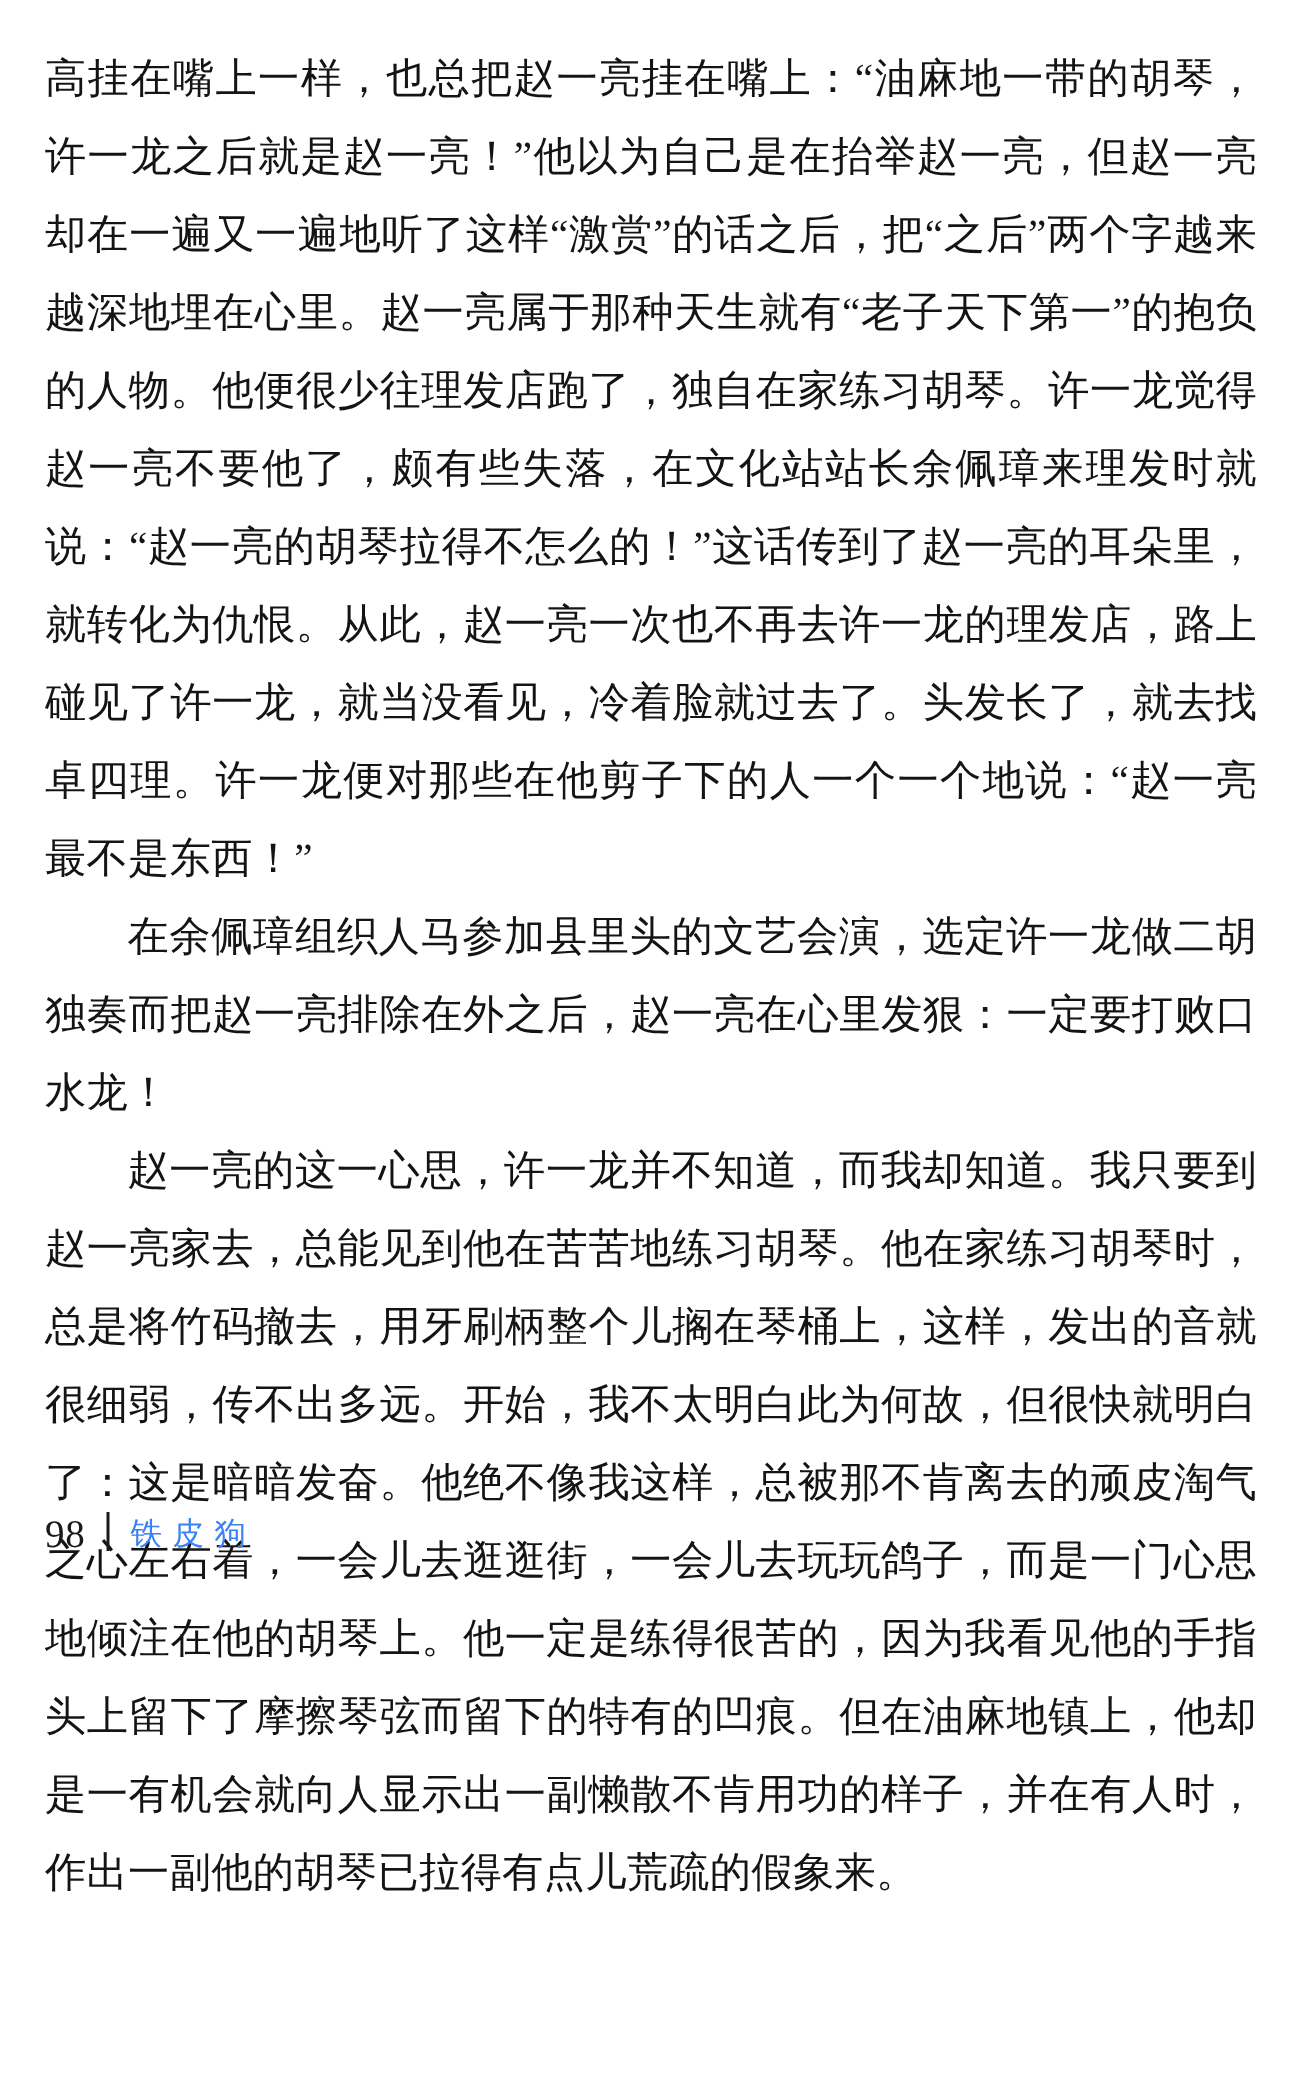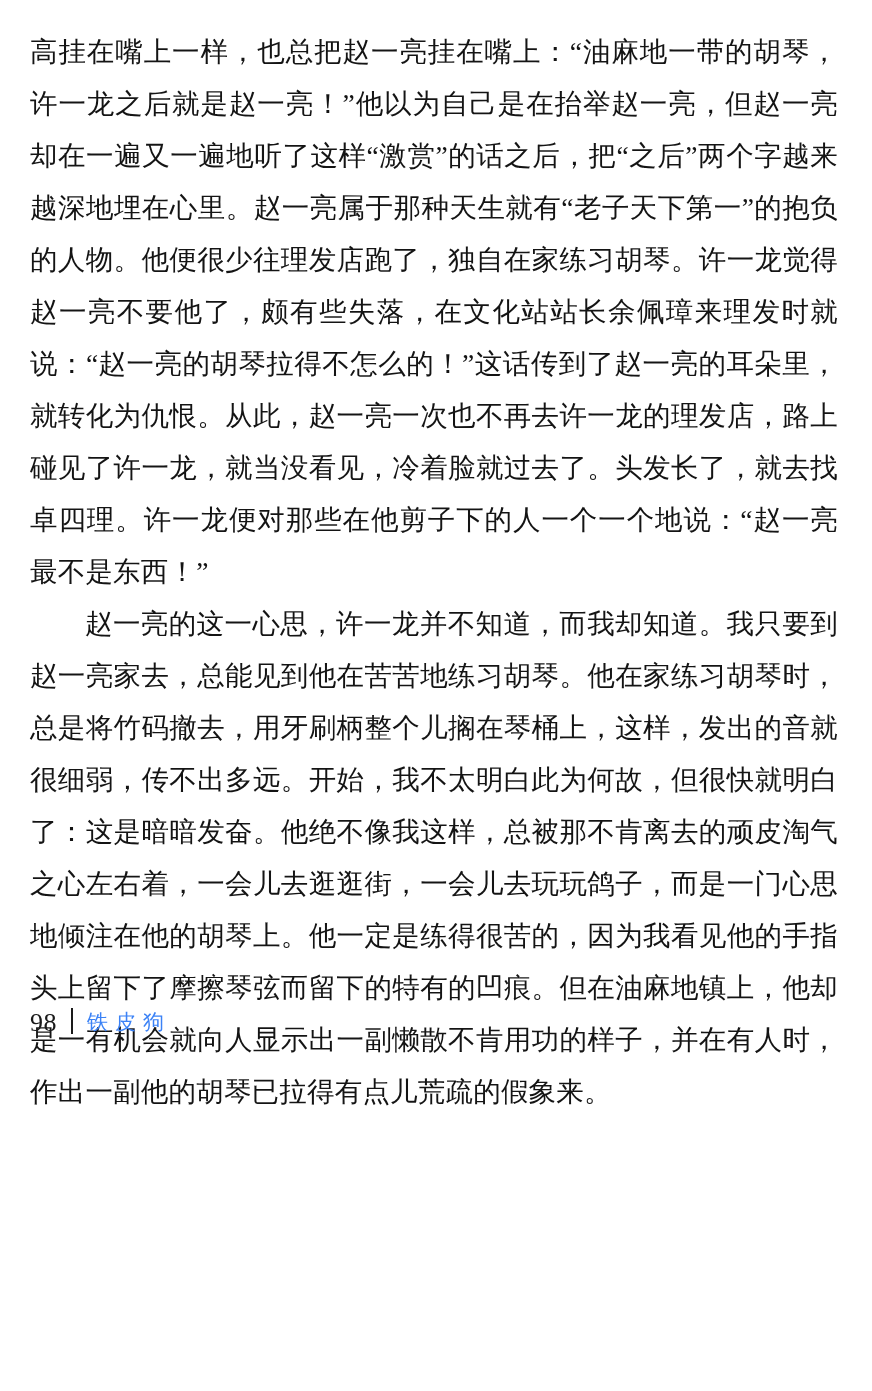--- a/index.html
+++ b/index.html
@@ -65,20 +65,21 @@
     font-family: "Liberation Serif", "DejaVu Serif", serif;
   }
 </style>
 </head>
 <body>
 
 <div class="page">
 
   <div class="body-text">
     <p class="para">高挂在嘴上一样，也总把赵一亮挂在嘴上：“油麻地一带的胡琴，许一龙之后就是赵一亮！”他以为自己是在抬举赵一亮，但赵一亮却在一遍又一遍地听了这样“激赏”的话之后，把“之后”两个字越来越深地埋在心里。赵一亮属于那种天生就有“老子天下第一”的抱负的人物。他便很少往理发店跑了，独自在家练习胡琴。许一龙觉得赵一亮不要他了，颇有些失落，在文化站站长余佩璋来理发时就说：“赵一亮的胡琴拉得不怎么的！”这话传到了赵一亮的耳朵里，就转化为仇恨。从此，赵一亮一次也不再去许一龙的理发店，路上碰见了许一龙，就当没看见，冷着脸就过去了。头发长了，就去找卓四理。许一龙便对那些在他剪子下的人一个一个地说：“赵一亮最不是东西！”</p>
+    <p class="para indent">在余佩璋组织人马参加县里头的文艺会演，选定许一龙做二胡独奏而把赵一亮排除在外之后，赵一亮在心里发狠：一定要打败口水龙！</p>
     <p class="para indent">赵一亮的这一心思，许一龙并不知道，而我却知道。我只要到赵一亮家去，总能见到他在苦苦地练习胡琴。他在家练习胡琴时，总是将竹码撤去，用牙刷柄整个儿搁在琴桶上，这样，发出的音就很细弱，传不出多远。开始，我不太明白此为何故，但很快就明白了：这是暗暗发奋。他绝不像我这样，总被那不肯离去的顽皮淘气之心左右着，一会儿去逛逛街，一会儿去玩玩鸽子，而是一门心思地倾注在他的胡琴上。他一定是练得很苦的，因为我看见他的手指头上留下了摩擦琴弦而留下的特有的凹痕。但在油麻地镇上，他却是一有机会就向人显示出一副懒散不肯用功的样子，并在有人时，作出一副他的胡琴已拉得有点儿荒疏的假象来。</p>
   </div>
 
   <div class="footer">
     <span class="folio">98</span>
     <span class="folio-rule"></span>
     <span class="book-title">铁皮狗</span>
   </div>
 
 </div>

